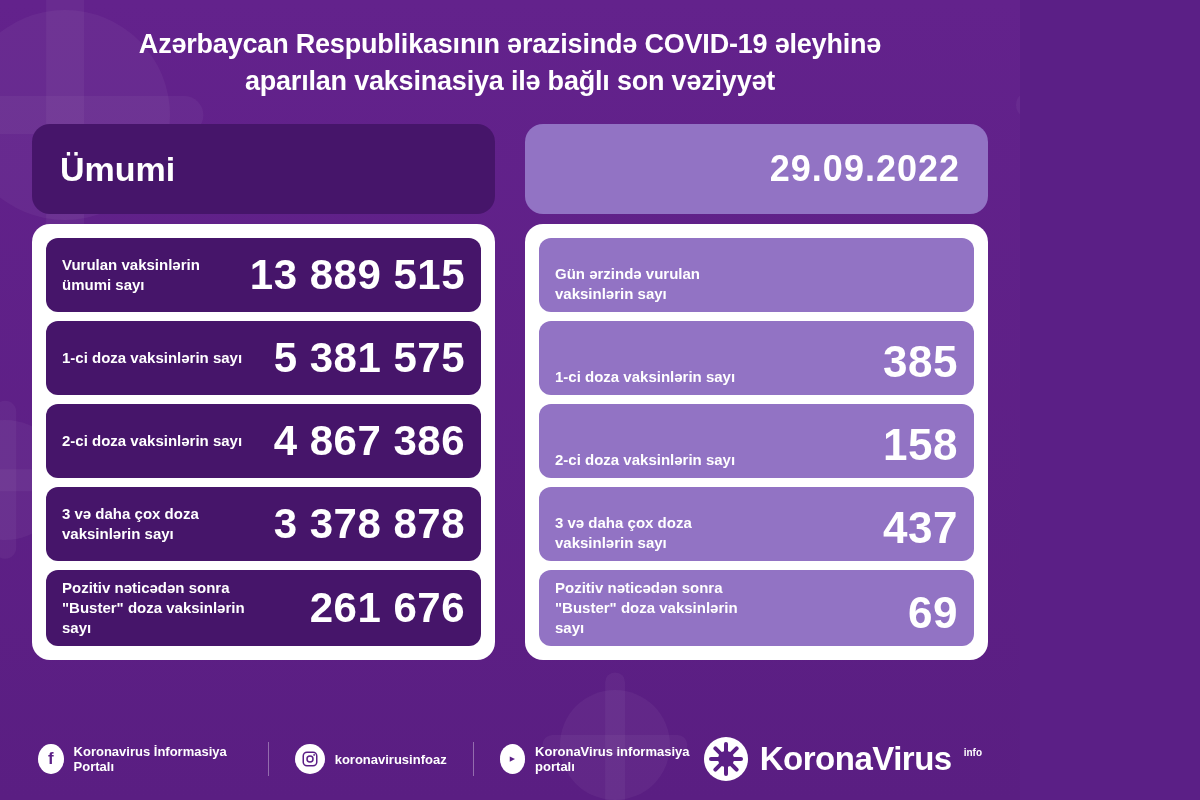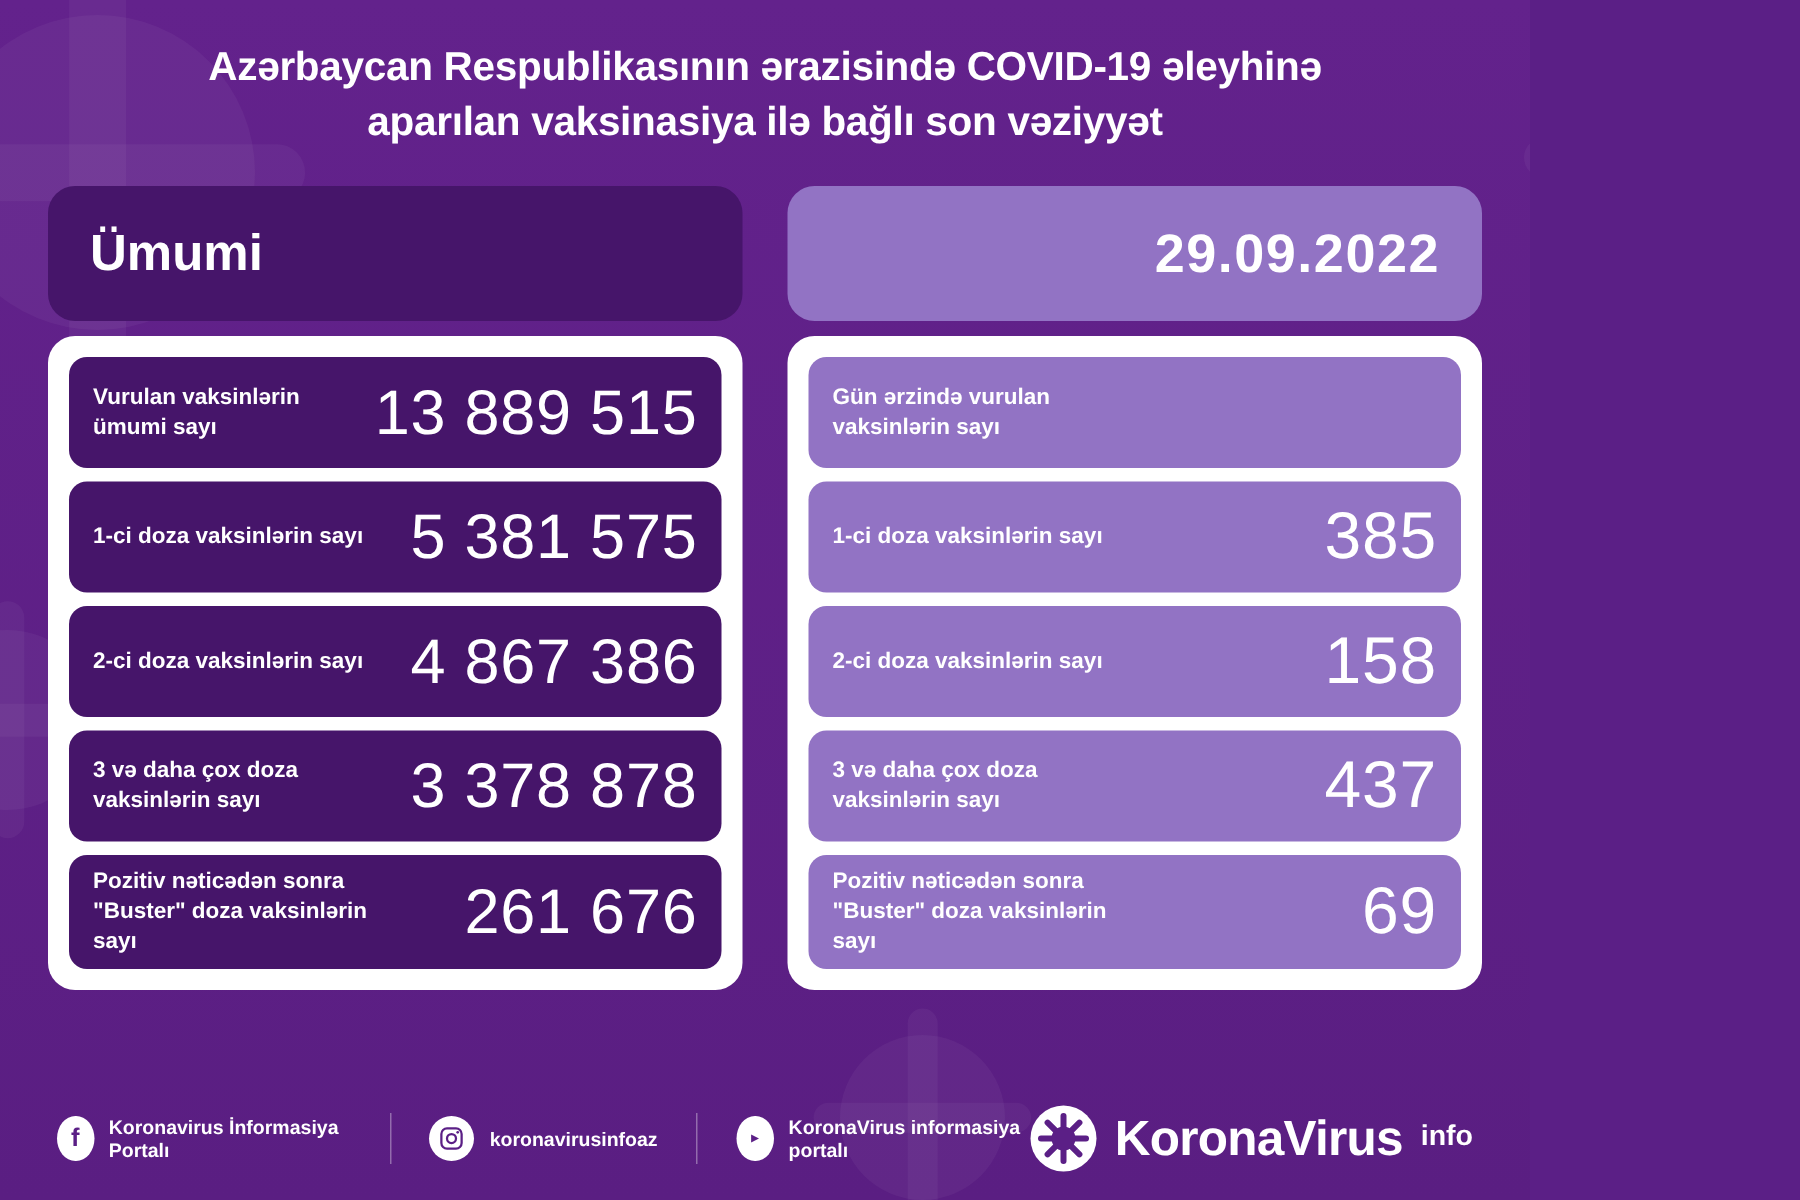--- a/index.html
+++ b/index.html
@@ -103,33 +103,33 @@
     display: flex;
     align-items: center;
     justify-content: space-between;
     border-radius: 12px;
     padding: 8px 16px;
     margin-bottom: 9px;
     min-height: 74px;
   }
   .row:last-child { margin-bottom: 0; }
   .panel.left .row { background: #46156a; }
-  .panel.right .row { background: #9273c4; }
+  .panel.right .row { background: #9273c4; align-items: flex-end; }
 
   .row .label {
     color: #ffffff;
     font-size: 15px;
     line-height: 20px;
     font-weight: bold;
     max-width: 48%;
   }
   .row .value {
     color: #ffffff;
     font-size: 42px;
-    font-weight: normal;
+    font-weight: bold;
     letter-spacing: 0.5px;
     white-space: nowrap;
   }
   .panel.right .row .value { font-size: 44px; }
 
   .footer {
     position: absolute;
     left: 0; right: 0; bottom: 0;
     height: 82px;
     display: flex;
@@ -163,21 +163,21 @@
     background:#5b1f86;
   }
   .brand .mark .spike {
     position:absolute; left:50%; top:50%;
     width:4px; height:34px; margin-left:-2px; margin-top:-17px;
     background:#5b1f86; border-radius:2px;
   }
   .brand .wordmark {
     color: #ffffff; font-size: 33px; font-weight: bold; letter-spacing: -0.5px;
   }
-  .brand .sup { color:#ffffff; font-size: 19px; font-weight: bold; align-self: flex-start; margin-top: 10px;}
+  .brand .sup { color:#ffffff; font-size: 10px; font-weight: bold; align-self: flex-start; margin-top: 10px;}
 </style>
 </head>
 <body>
 
 <div class="page">
 
   <div class="virus v1"></div>
   <div class="virus v2"></div>
   <div class="virus v3"></div>
   <div class="virus v4"></div>

